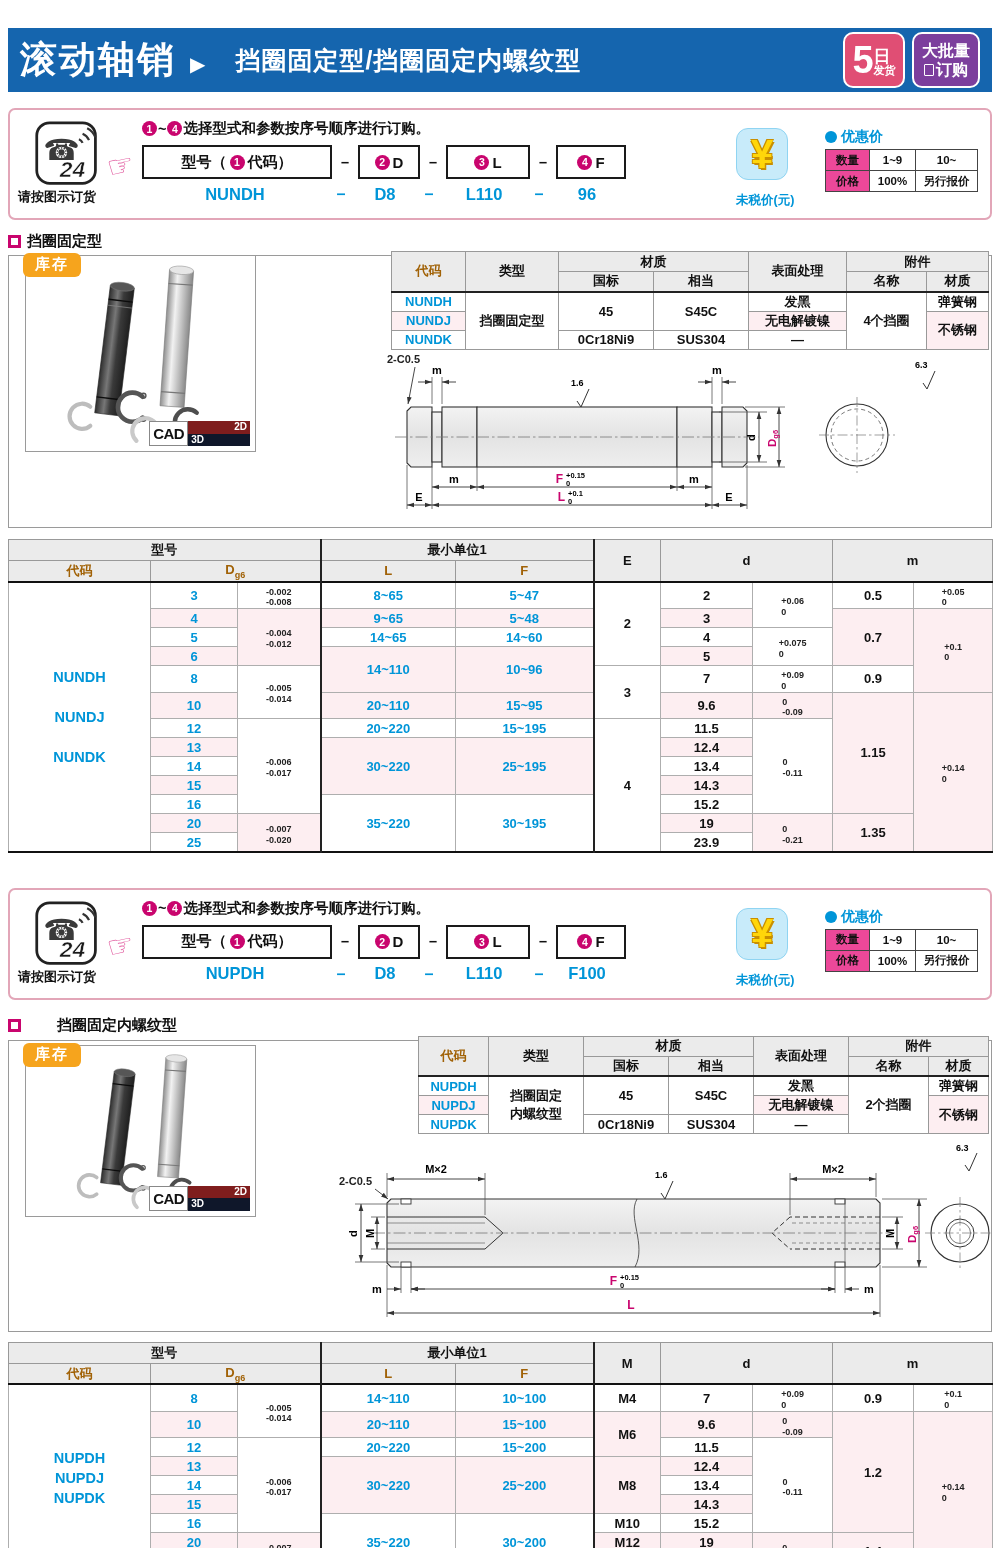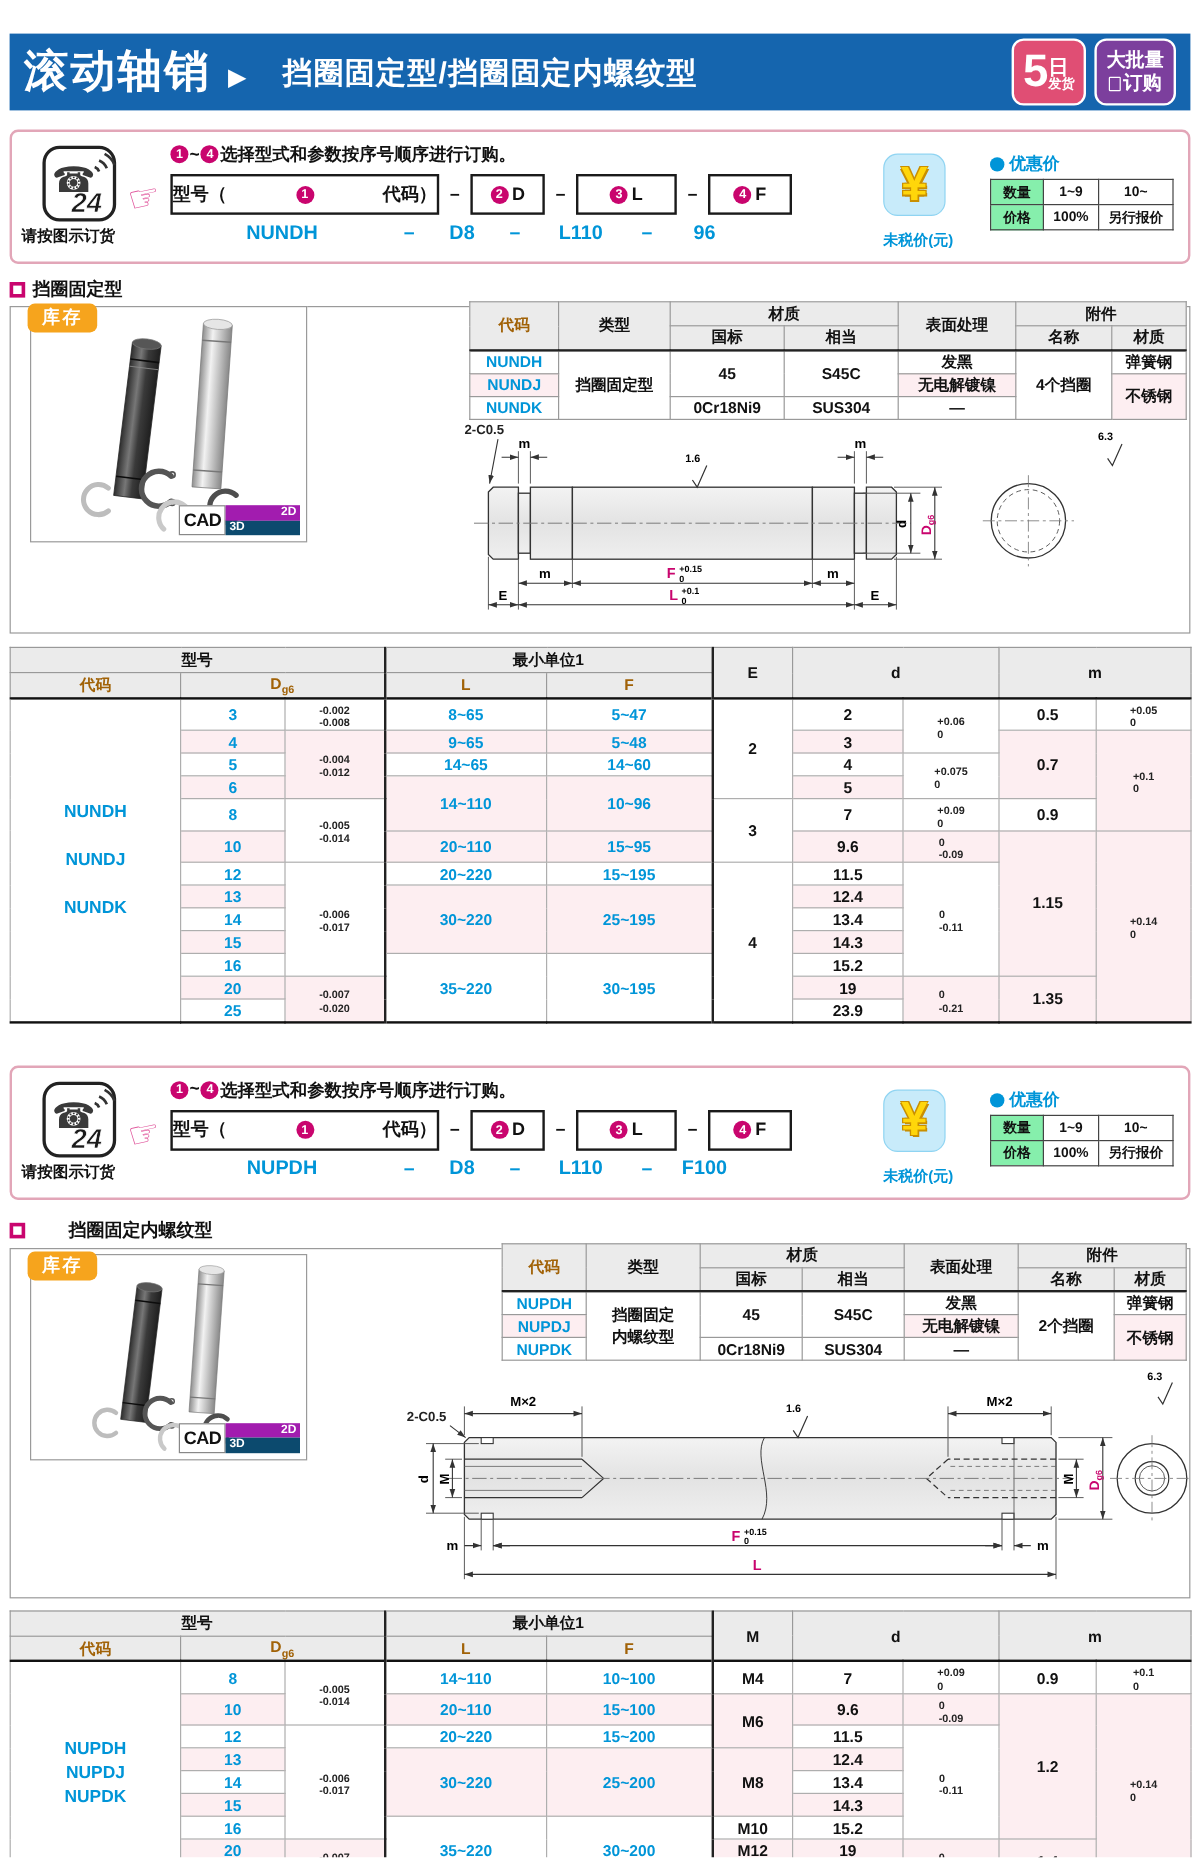--- a/index.html
+++ b/index.html
@@ -26,54 +26,54 @@
   .obox { position:relative; height:112px; border:2px solid #e2a6b8; border-radius:7px; margin:16px 8px 0; background:#fff; }
   .obox2 { margin-top:35px; }
   .phone { position:absolute; left:24px; top:10px; }
   .phone-cap { position:absolute; left:8px; top:78px; width:106px; text-align:left; font-weight:bold; font-size:13px; }
   .finger { position:absolute; left:97px; top:38px; font-size:30px; color:#e0569c; transform:rotate(-12deg); }
   .ocontent { position:absolute; left:132px; top:9px; }
   .inst { font-size:14.5px; font-weight:bold; display:flex; align-items:center; gap:1px; }
   .cnum { display:inline-flex; width:15px; height:15px; border-radius:50%; background:#c9056e; color:#fff; font-size:10.5px; font-weight:bold; align-items:center; justify-content:center; flex:0 0 auto; }
   .mrow { display:flex; align-items:center; margin-top:7px; }
   .mbox { border:2px solid #1a1a1a; height:34px; display:inline-flex; align-items:center; justify-content:center; gap:3px; font-weight:bold; font-size:15px; background:#fff; }
-  .mb1 { width:224px;justify-content:space-between; } .mb2 { width:62px; } .mb3 { width:84px; } .mb4 { width:70px; }
+  .mb1 { width:190px; } .mb2 { width:62px; } .mb3 { width:84px; } .mb4 { width:70px; }
   .mdash { width:26px; text-align:center; font-weight:bold; font-size:15px; }
   .exrow { display:flex; align-items:center; margin-top:4px; color:#0095d8; font-weight:bold; font-size:16.5px; }
   .ex1 { width:186px; } .ex2 { width:62px; } .ex3 { width:84px; } .ex4 { width:70px; }
   .exrow span { text-align:center; }
   .exdash { width:26px; color:#0095d8; }
   .price { position:absolute; right:12px; top:18px; display:flex; gap:9px; }
   .ytile { width:52px; height:52px; background:#c8ebfa; border:1px solid #8fd4f2; border-radius:12px; display:flex; align-items:center; justify-content:center; font-size:40px; font-weight:bold; color:#ffd60a; text-shadow:1.5px 1.5px 0 #c98f00, -1px -1px 0 #c98f00, 1px -1px 0 #c98f00, -1px 1px 0 #c98f00; }
   .ynote { margin-top:12px; color:#0095d8; font-weight:bold; font-size:12.5px; width:80px; }
   .ptitle { color:#0095d8; font-weight:bold; font-size:14px; display:flex; align-items:center; gap:4px; margin-bottom:3px; }
   .pdot { width:12px; height:12px; border-radius:50%; background:#0095d8; display:inline-block; }
   .ptable { border-collapse:collapse; }
   .ptable td { border:1px solid #444; font-size:11.5px; font-weight:bold; text-align:center; height:21px; padding:0 4px; }
-  .plabel { background:#86efac; width:44px; }
+  .plabel { background:#ec4899; width:44px; }
   .pv1 { width:46px; } .pv2 { width:62px; }
 
   
   .stitle { display:flex; align-items:center; gap:6px; margin:12px 8px 4px; font-size:15px; font-weight:bold; }
   .bullet { width:13px; height:13px; background:#c9056e; position:relative; flex:0 0 auto; }
   .bullet::after { content:""; position:absolute; inset:3px; background:#fff; }
 
   
   .cbox { position:relative; margin:0 8px; border:1px solid #9a9a9a; background:#fff; }
   #cbox1 { height:273px; }
   #cbox2 { height:292px; margin-top:5px; }
   .photo { position:absolute; left:16px; background:#fff; border:1px solid #9a9a9a; }
   #photo1 { top:-1px; width:231px; height:197px; }
   #photo2 { top:4px; width:231px; height:172px; }
   .stock { position:absolute; top:-3px; left:-3px; background:#f6a41d; color:#fff; font-weight:bold; font-size:15px; padding:2px 12px 3px; border-radius:6px; z-index:2; letter-spacing:2px; }
   .cad { position:absolute; right:5px; bottom:5px; display:flex; align-items:stretch; }
   .cad-t { font-size:15px; font-weight:bold; border:1px solid #888; background:#fff; padding:3px 3px 0; letter-spacing:-.5px; }
   .cad-col { display:flex; flex-direction:column; }
   .cad2d,.cad3d { color:#fff; font-size:10px; font-weight:bold; padding:0 3px; line-height:1.25; }
-  .cad2d { background:#a21caf;padding-left:46px; } .cad3d { background:#0c4a6e; }
+  .cad2d { background:#7f1d1d;padding-left:46px; } .cad3d { background:#0f172a; }
   .spec { position:absolute; top:-5px; border-collapse:collapse; table-layout:fixed; background:#fff; border:1.5px solid #333; }
   #spec1 { right:2px; } #spec2 { right:2px; }
   .spec th,.spec td { border:1px solid #999; text-align:center; font-size:13px; }
   .spec thead th { background:#ebebeb; height:20px; font-weight:bold; }
   .spec thead { border-bottom:2px solid #222; }
   .spec td { height:19px; font-weight:bold; }
   .spec tbody tr:nth-child(even) { background:#fdeef1; }
   .mag { color:#a16207; }
   .blue { color:#0095d8; }
   .drawwrap { position:absolute; }

